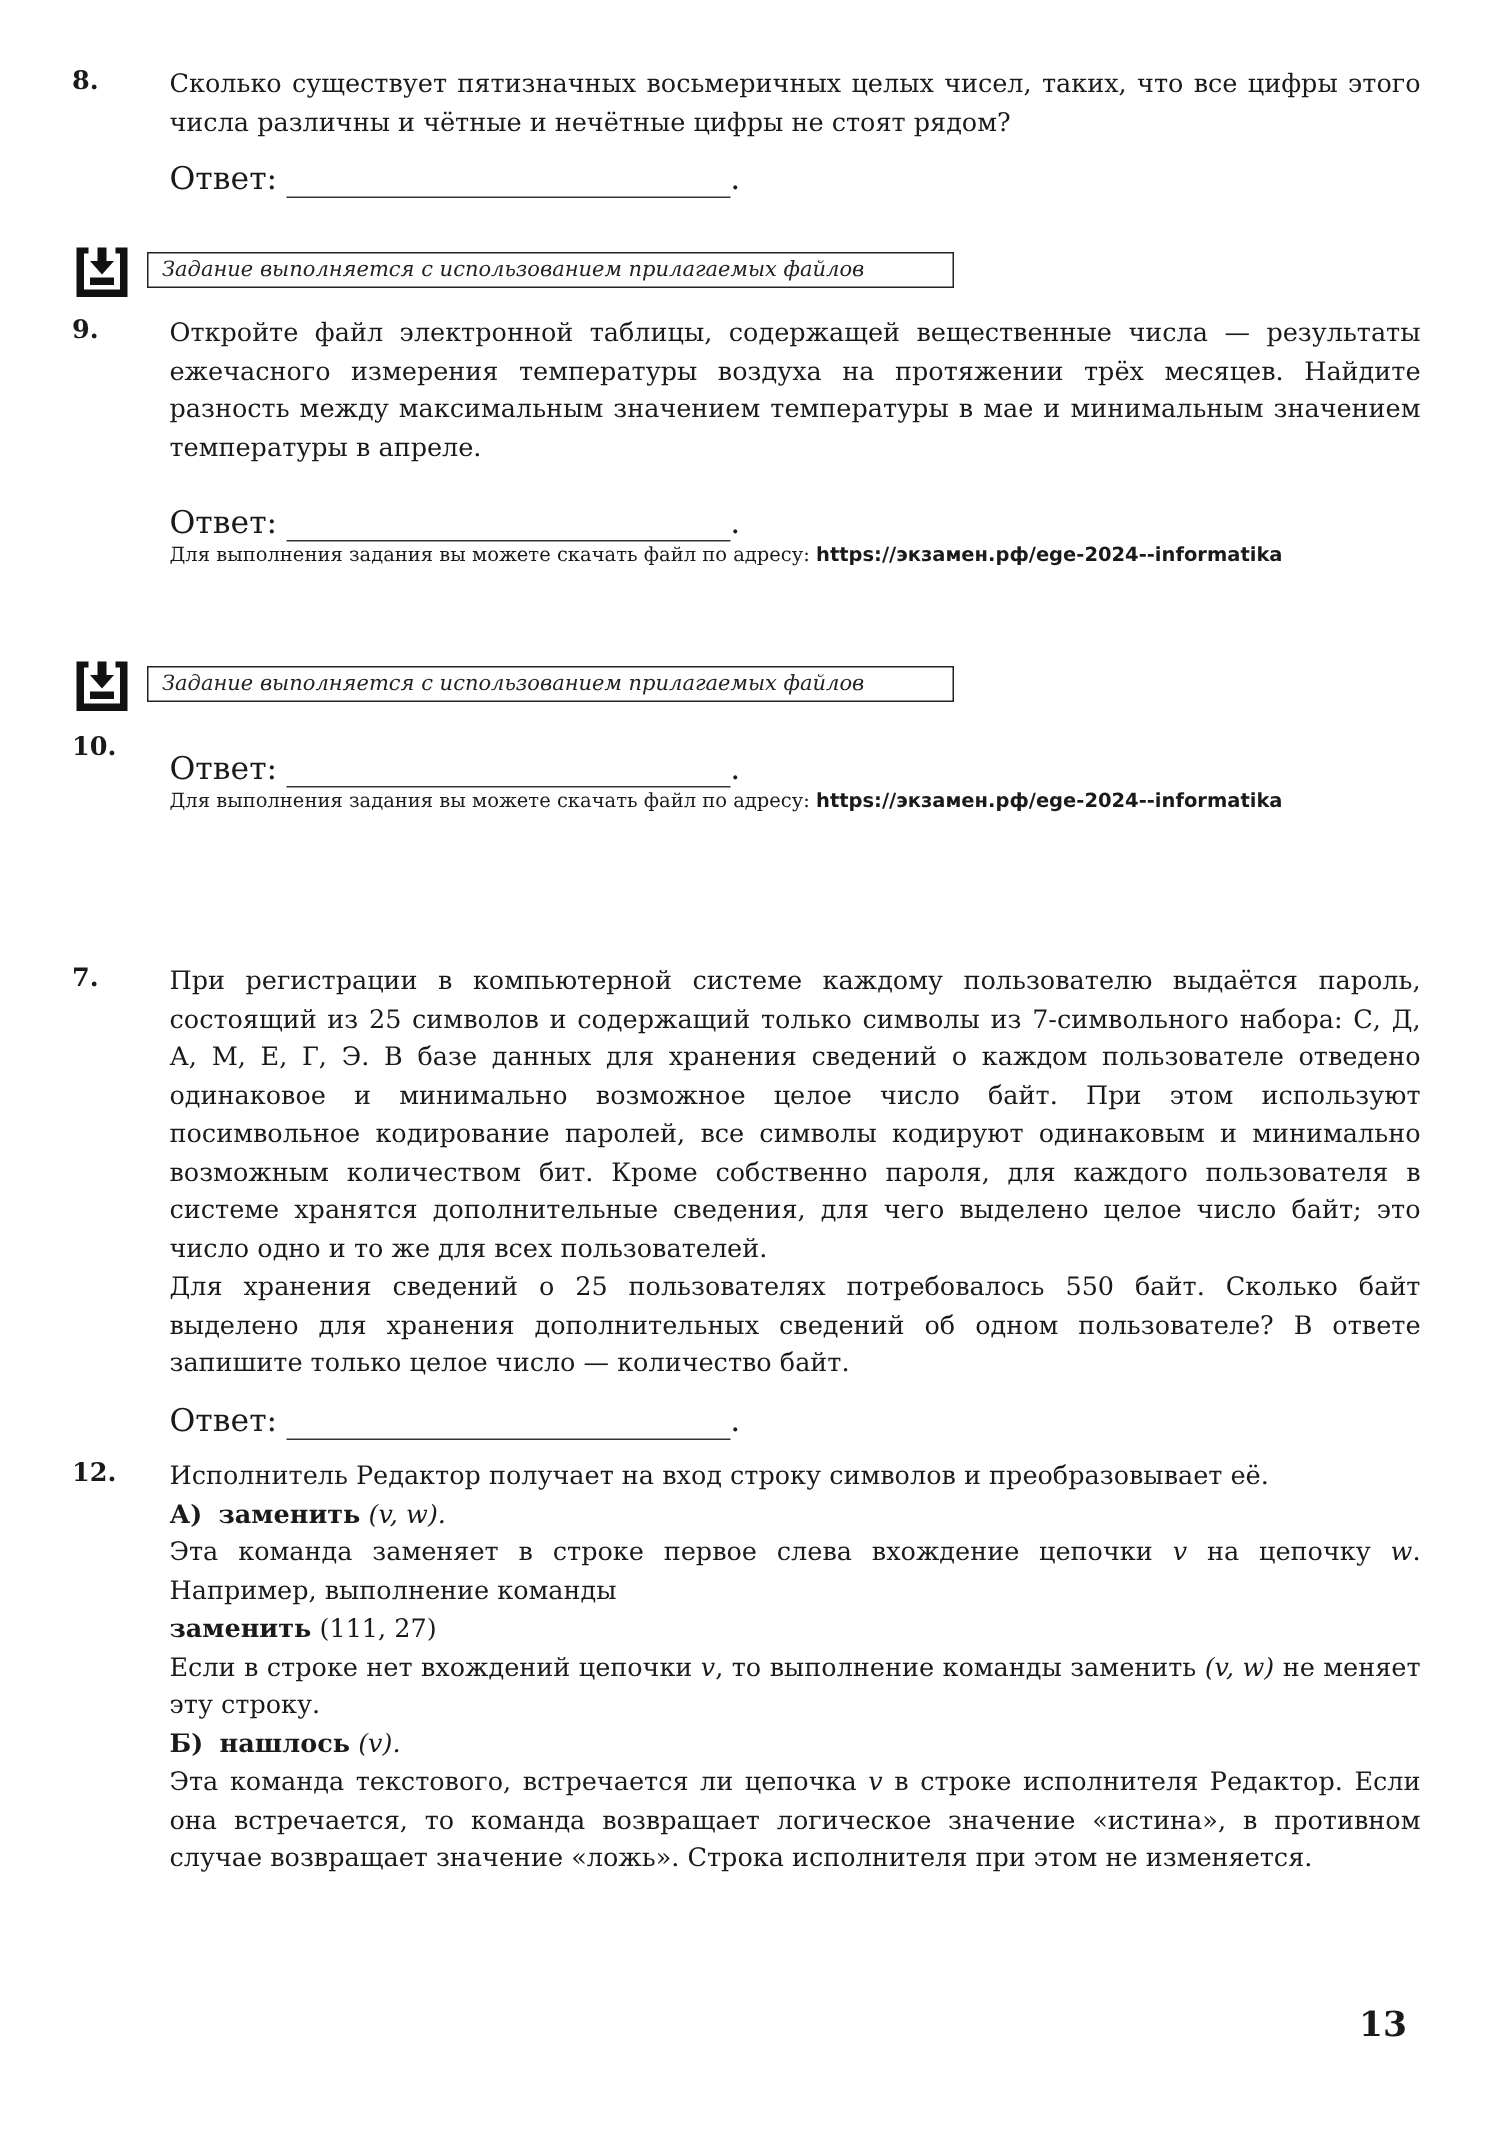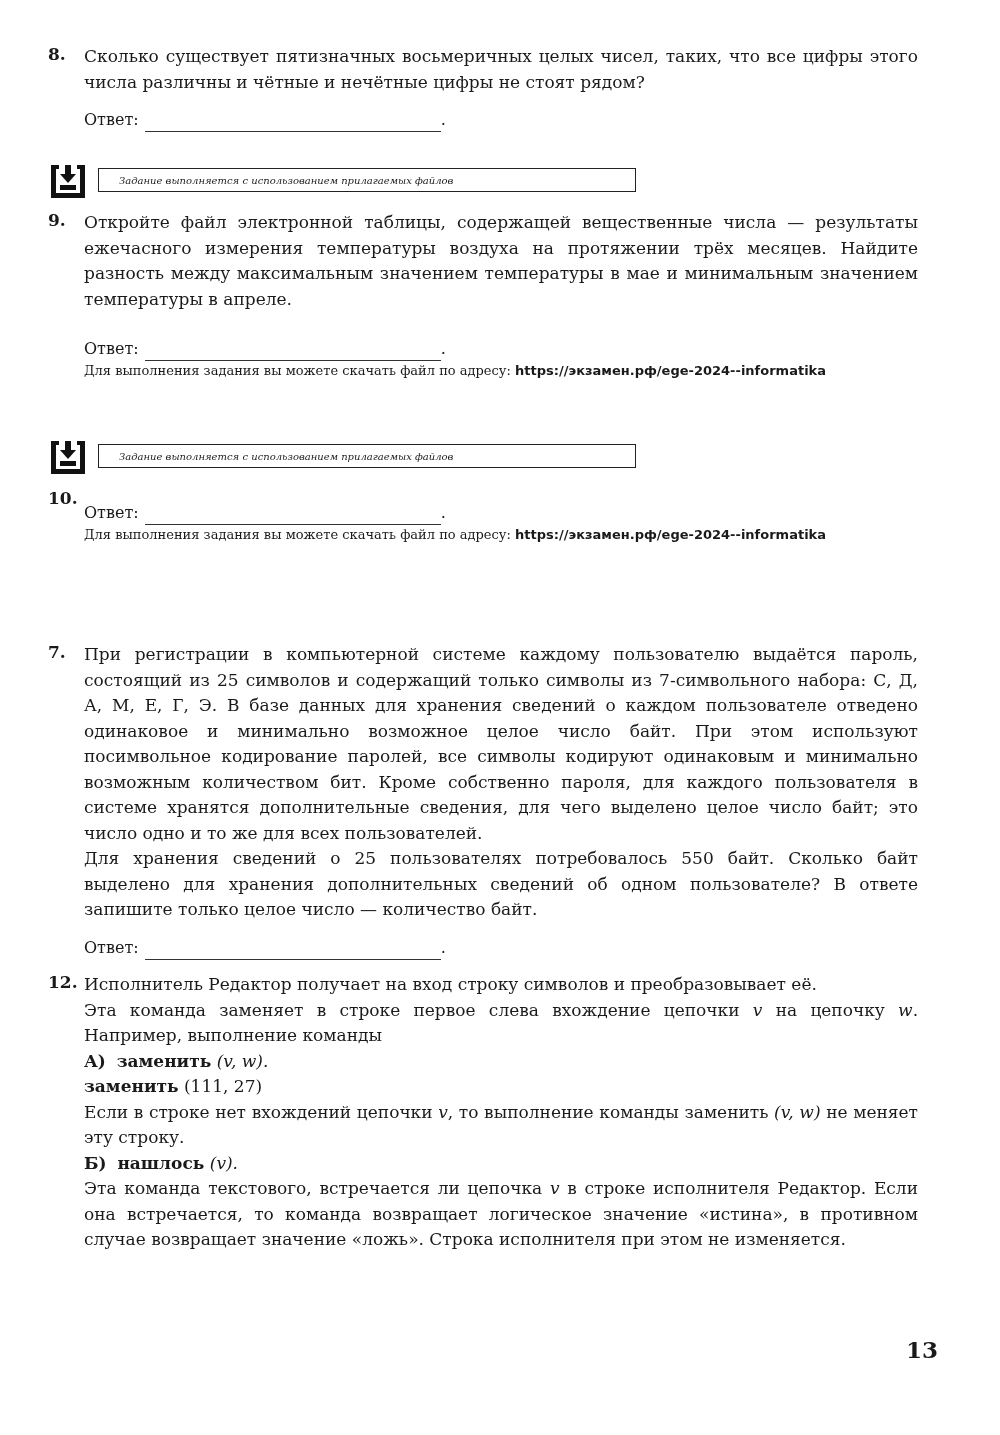--- a/index.html
+++ b/index.html
@@ -7,41 +7,41 @@
     width: 1000px; height: 1435px; position: relative; overflow: hidden;
     font-family: "DejaVu Serif", "Liberation Serif", serif;
     color: #1a1a1a;
   }
   .page { position: absolute; left: 0; top: 0; width: 1000px; height: 1435px; }
   .task { position: absolute; left: 0; width: 1000px; }
   .num {
     position: absolute; left: 48px; font-weight: bold; font-size: 17px;
   }
   .body-text {
-    position: absolute; left: 84px; width: 834px;
+    position: absolute; left: 113px; width: 834px;
     font-size: 17px; line-height: 25.5px; text-align: justify;
   }
   .body-text p { margin: 0; }
   .gap { height: 12px; }
   .answer {
-    font-size: 16px; line-height: 25px; display: flex; align-items: flex-end;
+    font-size: 21px; line-height: 25px; display: flex; align-items: flex-end;
   }
   .answer .line {
     display: inline-block; width: 296px; border-bottom: 1px solid #333; height: 18px; margin-left: 6px;
   }
   .download-note { font-size: 13px; line-height: 20px; white-space: nowrap; }
   .download-note b { font-family: "DejaVu Sans", "Liberation Sans", sans-serif; font-size: 13px; }
   .file-banner { position: absolute; left: 48px; display: flex; align-items: center; }
   .file-icon {
     width: 40px; height: 36px; position: relative;
   }
   .file-banner-box {
     margin-left: 10px; width: 538px; height: 24px; border: 1.5px solid #222;
-    font-family: "DejaVu Serif", "Liberation Serif", serif; font-style: italic; font-size: 10px;
-    display: flex; align-items: center; padding-left: 20px; box-sizing: border-box; color: #222;
+    font-family: "DejaVu Serif", "Liberation Serif", serif; font-style: italic; font-size: 14px;
+    display: flex; align-items: center; padding-left: 9px; box-sizing: border-box; color: #222;
   }
   .it { font-style: italic; }
   .page-number { position: absolute; left: 906px; top: 1336px; font-size: 23px; font-weight: bold; }
 </style>
 </head>
 <body>
 
 <div class="page">
 
   <div class="task" style="top:44px;">
@@ -127,29 +127,29 @@
           <span>.</span>
       </div>
     </div>
   </div>
 
   <div class="task" style="top:972px;">
     <span class="num">12.</span>
     <div class="body-text">
       <p>Исполнитель Редактор получает на вход строку символов и преобразовывает её.</p>
       <p>
+        <b>А)</b>&nbsp;
+        <b>заменить</b>
+        <span class="it">(v, w).</span>
+      </p>
+      <p>
         <span>Эта команда заменяет в строке первое слева вхождение цепочки</span>
         <span class="it">v</span>
         <span>на цепочку</span>
         <span class="it">w</span><span>. Например, выполнение команды</span>
-      </p>
-      <p>
-        <b>А)</b>&nbsp;
-        <b>заменить</b>
-        <span class="it">(v, w).</span>
       </p>
       <p>
         <b>заменить</b>
         <span>(111, 27)</span>
       </p>
       <p>
         <span>Если в строке нет вхождений цепочки</span>
         <span class="it">v</span><span>, то выполнение команды заменить</span>
         <span class="it">(v, w)</span>
         <span>не меняет эту строку.</span>

